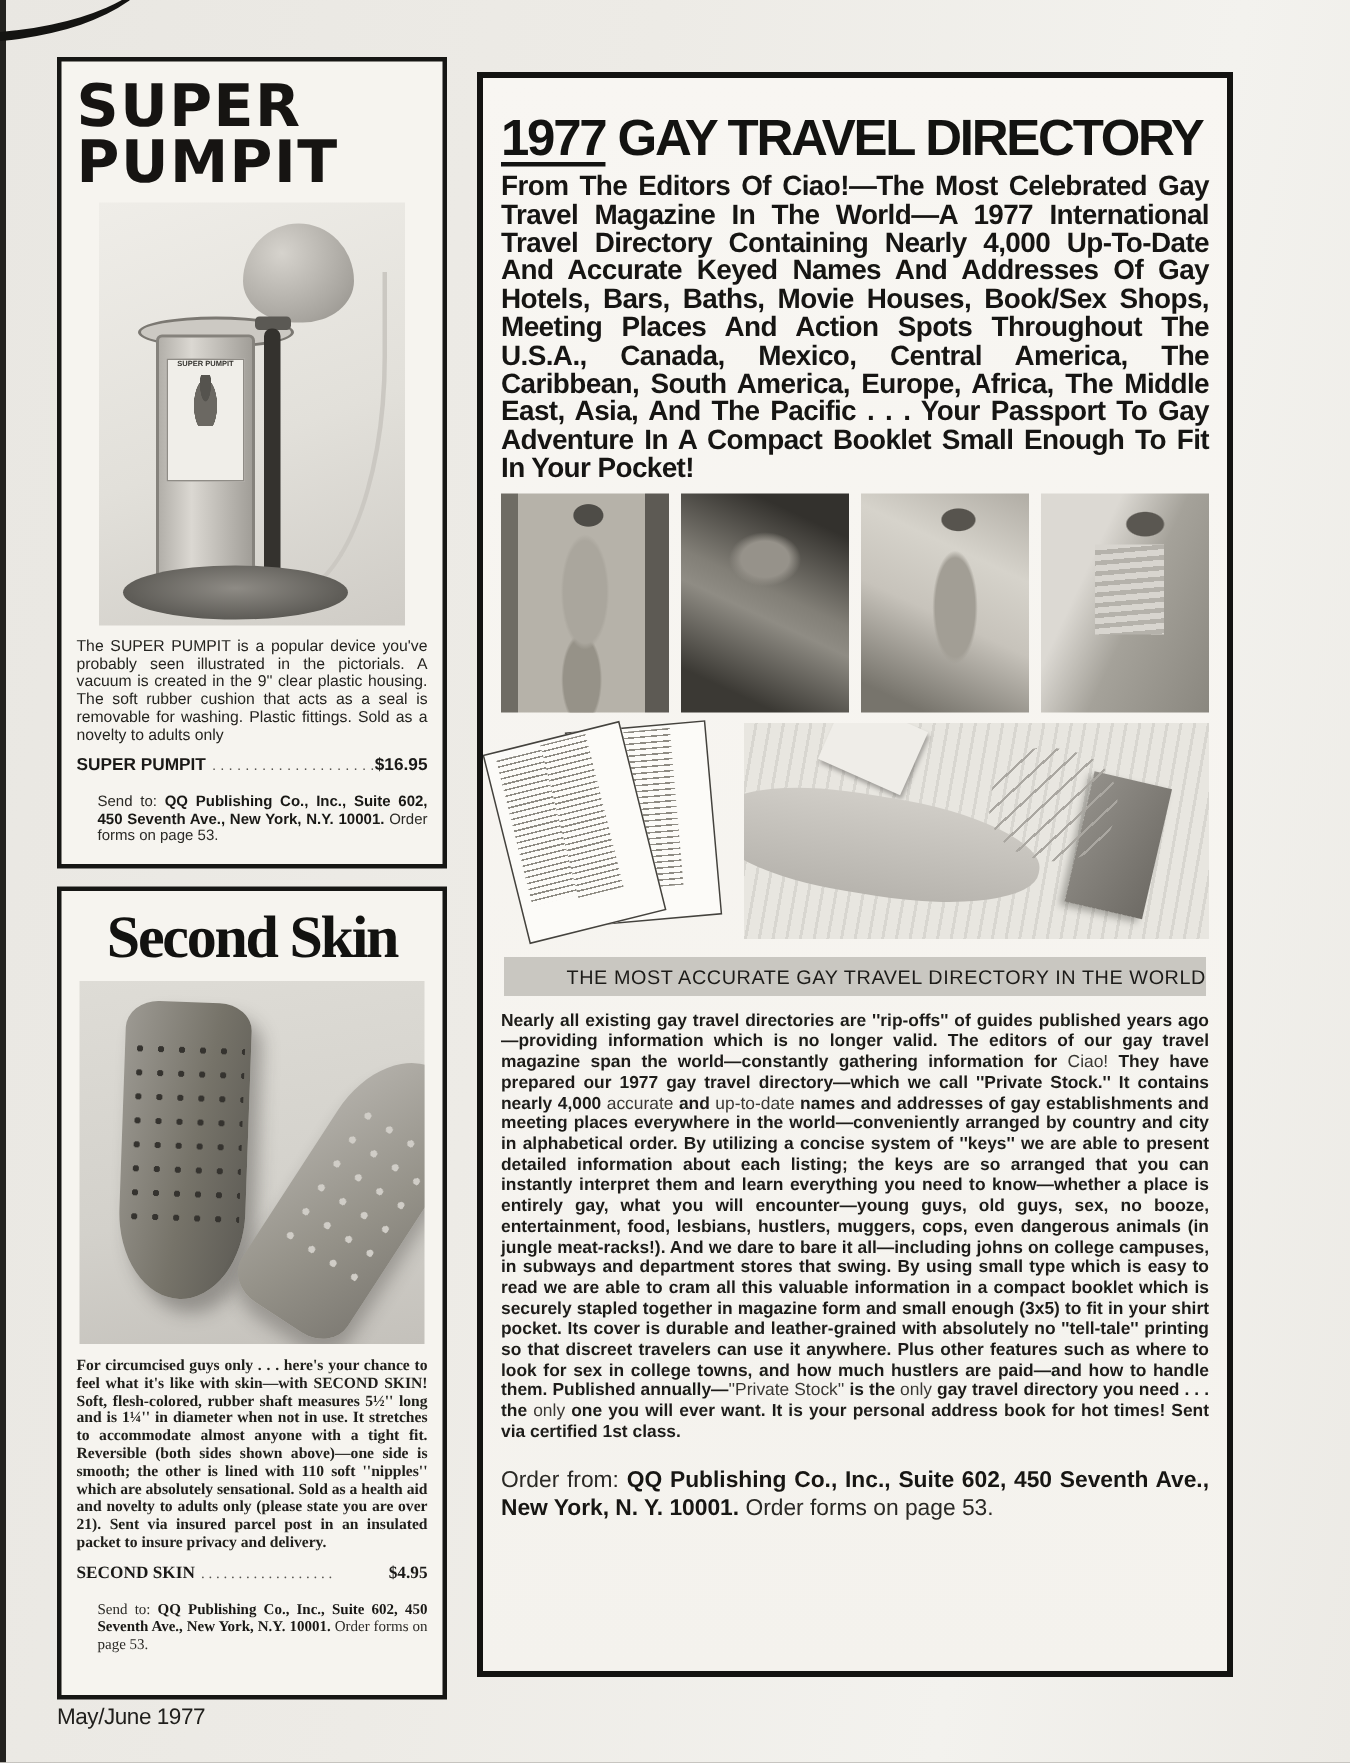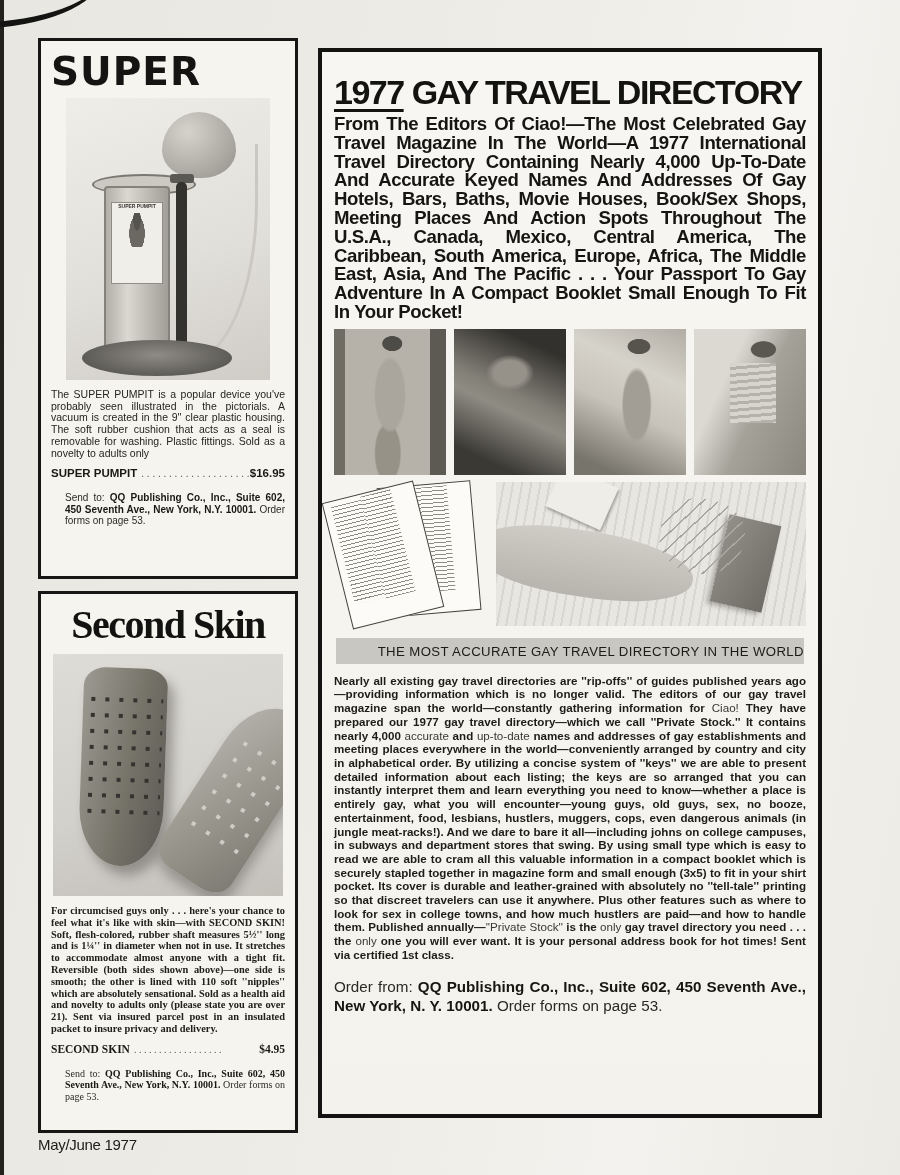--- a/index.html
+++ b/index.html
@@ -121,20 +121,21 @@
 </head>
 <body>
 
 <div class="page">
   <div class="edge-strip"></div>
   <div class="corner-mark"></div>
 
   <div class="adbox ad-pumpit">
     <div class="pumpit-title">
       <div>SUPER</div>
+      <div>PUMPIT</div>
     </div>
     <div class="pumpit-photo">
       <div class="pp-tubing"></div>
       <div class="pp-dome"></div>
       <div class="pp-flange"></div>
       <div class="pp-tube"></div>
       <div class="pp-label">
         <span>SUPER PUMPIT</span>
         <div class="pp-label-fig"></div>
       </div>

